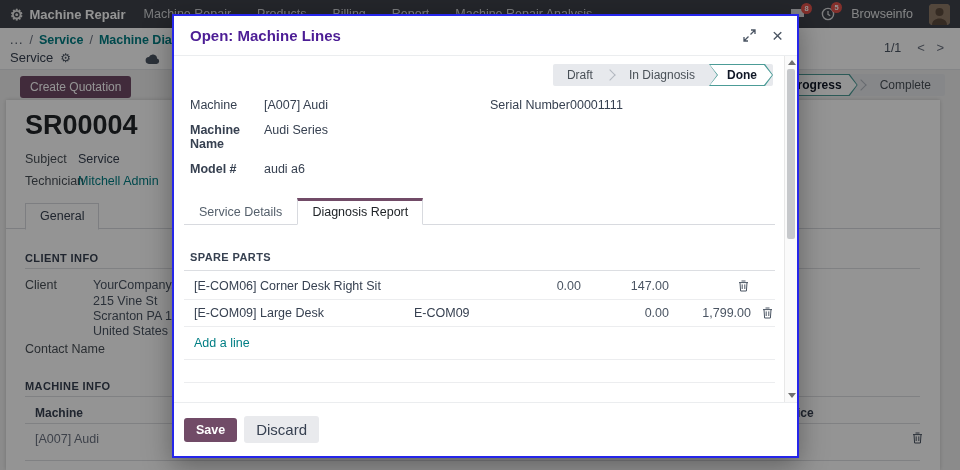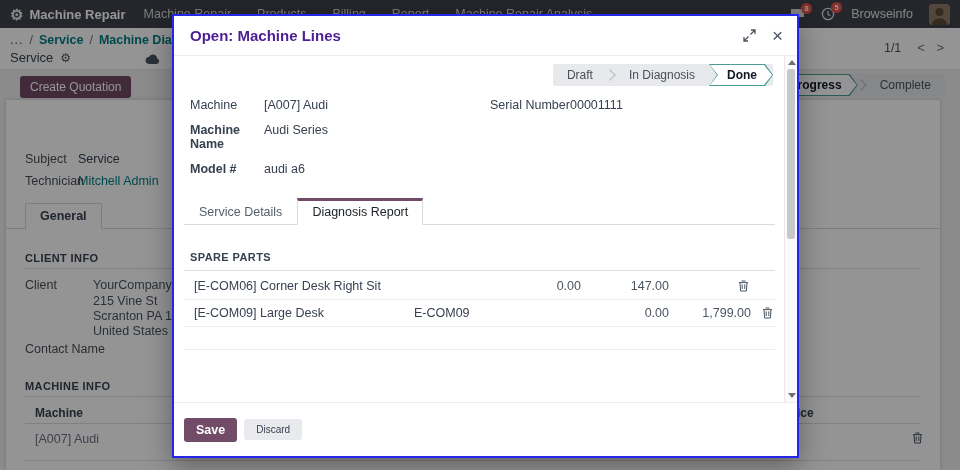--- a/index.html
+++ b/index.html
@@ -42,21 +42,21 @@
   .sb-active-outer { background:#4c9c97; clip-path:polygon(0 0, calc(100% - 8px) 0, 100% 50%, calc(100% - 8px) 100%, 0 100%, 8px 50%); display:flex; padding:0; }
   .sb-active-inner { clip-path:polygon(0 0, calc(100% - 8px) 0, 100% 50%, calc(100% - 8px) 100%, 0 100%, 8px 50%); background:#fff; margin:1px; display:flex; align-items:center; padding:0 15px 0 17px; font-weight:700; color:#111827; white-space:nowrap; }
   .page-statusbar { position:absolute; right:15px; top:74px; }
 
   .sheet { position:absolute; left:6px; top:100px; width:934px; bottom:0; background:#fff; box-shadow:0 0 4px rgba(0,0,0,.18); }
   .record-name { position:absolute; left:19px; top:10px; font-size:27px; font-weight:600; color:#212529; }
   .fld-label { position:absolute; left:19px; font-size:12.5px; color:#495057; }
   .fld-value { position:absolute; left:72px; font-size:12.5px; color:#374151; }
   .teal { color:#017e84; }
   .sheet-tabbar { position:absolute; left:0; top:102px; width:100%; height:27px; border-bottom:1px solid #d8dadf; }
-  .sheet-tab { position:absolute; left:19px; top:1px; background:#fff; border:1px solid #d8dadf; border-bottom:1px solid #fff; padding:5px 14px; font-size:12.5px; color:#374151; height:27px;font-weight:bold; }
+  .sheet-tab { position:absolute; left:19px; top:1px; background:#fff; border:1px solid #d8dadf; border-bottom:1px solid #fff; padding:5px 14px; font-size:12.5px; color:#374151; height:27px; }
   .sec-heading { position:absolute; left:19px; font-size:11px; font-weight:700; color:#374151; letter-spacing:.4px; }
   .hr { position:absolute; left:19px; right:20px; border-top:1px solid #dcdee2; }
   .addr-line { position:absolute; left:87px; font-size:12.5px; color:#4b5563; }
   .mtable-head { position:absolute; left:29px; font-size:12px; font-weight:700; color:#374151; }
   .mtable-head2 { position:absolute; left:765px; font-size:12px; font-weight:700; color:#374151; }
   .mtable-cell { position:absolute; left:29px; font-size:12.5px; color:#6b7280; }
   .row-trash { position:absolute; left:906px; top:332px; }
 
   
   .overlay { position:absolute; inset:0; background:rgba(0,0,0,0.42); z-index:10; }
@@ -84,21 +84,21 @@
   .ptable { margin-top:2px; }
   .prow { display:grid; grid-template-columns:220px 1fr 88px 82px 24px; align-items:center; padding:6px 0 6px 10px; font-size:12.5px; border-bottom:1px solid #ecedef; }
   .prow.head { font-weight:700; color:#374151; border-bottom:1px solid #d8dadf; }
   .prow .r { text-align:right; color:#4b5563; }
   .prow.head .r { color:#374151; }
   .prow .trash-cell { display:flex; justify-content:flex-end; padding-right:2px; }
   .add-line { padding:9px 0 9px 10px; font-size:12.5px; color:#017e84; border-bottom:1px solid #ecedef; }
   .late-hr { margin-top:22px; border-top:1px solid #ecedef; }
   .modal-footer { flex:none; height:54px; border-top:1px solid #ebedef; display:flex; align-items:center; gap:7px; padding:12px 10px; }
   .btn-save { background:#714B67; color:#fff; border:none; border-radius:3px; font-size:12.5px; font-weight:600; padding:5px 12px; font-family:inherit; }
-  .btn-discard { background:#e9eaed; color:#374151; border:none; border-radius:3px; font-size:10px; padding:5px 12px; font-family:inherit; }
+  .btn-discard { background:#e9eaed; color:#374151; border:none; border-radius:3px; font-size:15px; padding:5px 12px; font-family:inherit; }
   svg { display:block; }
 </style>
 </head>
 <body>
 
 <div class="screen">
 
   <div class="bg-page">
 
     <header class="topbar">
@@ -169,20 +169,21 @@
     <div class="statusbar page-statusbar">
       <span class="sb-item">Draft</span>
       <span class="sb-active-outer">
         <span class="sb-active-inner">In Progress</span>
       </span>
       <span class="sb-sep"></span>
       <span class="sb-item">Complete</span>
     </div>
 
     <div class="sheet">
+      <div class="record-name">SR00004</div>
 
       <span class="fld-label" style="top:52px;">Subject</span>
       <span class="fld-value" style="top:52px;">Service</span>
 
       <span class="fld-label" style="top:74px;">Technician</span>
       <span class="fld-value teal" style="top:74px;">Mitchell Admin</span>
 
       <div class="sheet-tabbar">
         <span class="sheet-tab">General</span>
       </div>
@@ -287,20 +288,21 @@
           <span>[E-COM09] Large Desk</span>
           <span>E-COM09</span>
           <span class="r">0.00</span>
           <span class="r">1,799.00</span>
           <span class="trash-cell">
             <svg width="11" height="12" viewBox="0 0 11 12">
                 <path d="M3.5 1h4M1 2.6h9M2 2.6l.6 8.4h5.8l.6-8.4M4.2 4.4v4.6M6.8 4.4v4.6" fill="none" stroke="#4b5563" stroke-width="1"></path>
               </svg>
           </span>
         </div>
+        <div class="add-line">Add a line</div>
       </div>
 
       <div class="late-hr"></div>
 
       <div class="mscroll">
         <span class="tri-up"></span>
         <span class="thumb"></span>
         <span class="tri-down"></span>
       </div>
     </div>

